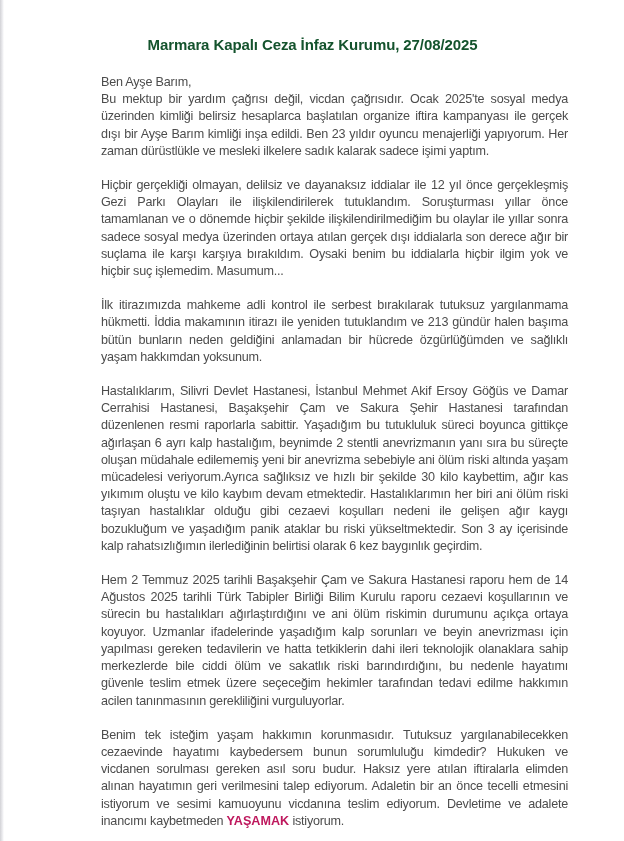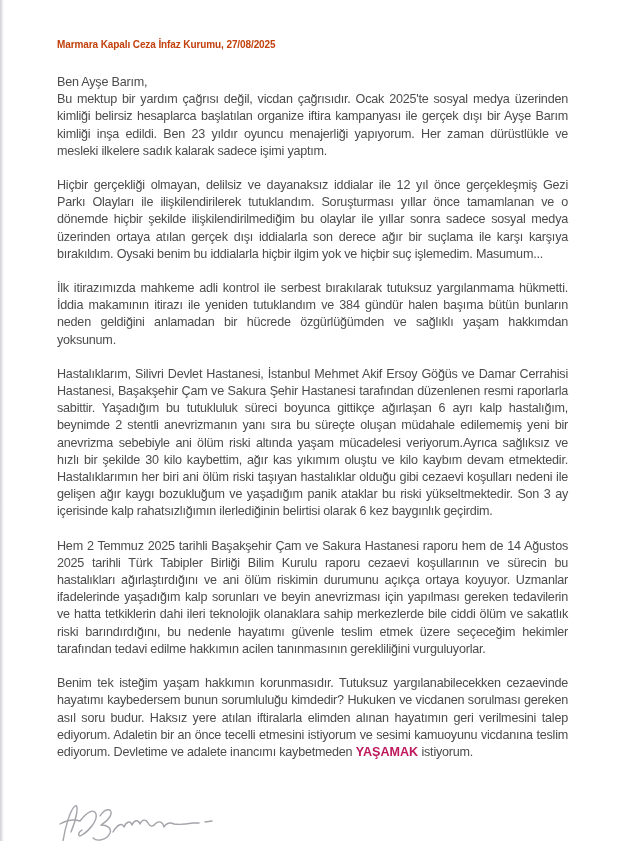--- a/index.html
+++ b/index.html
@@ -19,33 +19,34 @@
   }
   .edge {
     position: absolute;
     left: 0;
     top: 0;
     width: 4px;
     height: 100%;
     background: linear-gradient(to right, #d2d2d6, #ececef 60%, #ffffff);
   }
   .header {
-    text-align: left;
-    font-size: 10px;
+    text-align: center;
+    font-size: 15px;
     font-weight: bold;
-    color: #c2410c;
+    color: #14532d;
     letter-spacing: -0.1px;
     line-height: 17px;
     margin-bottom: 21px;
   }
   .body-text {
     color: #4c4c4c;
     font-size: 12.6px;
     letter-spacing: -0.22px;
     line-height: 17.2px;
+    margin-left: 44px;
   }
   .para {
     margin: 0 0 17px 0;
     text-align: justify;
   }
   .block {
     display: block;
   }
   .para strong {
     color: #be185d;
@@ -68,21 +69,21 @@
   <div class="header">
     <span>Marmara Kapalı Ceza İnfaz Kurumu, 27/08/2025</span>
   </div>
 
   <div class="body-text">
     <p class="para">
       <span class="block">Ben Ayşe Barım,</span>
       <span>Bu mektup bir yardım çağrısı değil, vicdan çağrısıdır. Ocak 2025'te sosyal medya üzerinden kimliği belirsiz hesaplarca başlatılan organize iftira kampanyası ile gerçek dışı bir Ayşe Barım kimliği inşa edildi. Ben 23 yıldır oyuncu menajerliği yapıyorum. Her zaman dürüstlükle ve mesleki ilkelere sadık kalarak sadece işimi yaptım.</span>
     </p>
     <p class="para">Hiçbir gerçekliği olmayan, delilsiz ve dayanaksız iddialar ile 12 yıl önce gerçekleşmiş Gezi Parkı Olayları ile ilişkilendirilerek tutuklandım. Soruşturması yıllar önce tamamlanan ve o dönemde hiçbir şekilde ilişkilendirilmediğim bu olaylar ile yıllar sonra sadece sosyal medya üzerinden ortaya atılan gerçek dışı iddialarla son derece ağır bir suçlama ile karşı karşıya bırakıldım. Oysaki benim bu iddialarla hiçbir ilgim yok ve hiçbir suç işlemedim. Masumum...</p>
-    <p class="para">İlk itirazımızda mahkeme adli kontrol ile serbest bırakılarak tutuksuz yargılanmama hükmetti. İddia makamının itirazı ile yeniden tutuklandım ve 384 gündür halen başıma bütün bunların neden geldiğini anlamadan bir hücrede özgürlüğümden ve sağlıklı yaşam hakkımdan yoksunum.</p>
+    <p class="para">İlk itirazımızda mahkeme adli kontrol ile serbest bırakılarak tutuksuz yargılanmama hükmetti. İddia makamının itirazı ile yeniden tutuklandım ve 213 gündür halen başıma bütün bunların neden geldiğini anlamadan bir hücrede özgürlüğümden ve sağlıklı yaşam hakkımdan yoksunum.</p>
     <p class="para">Hastalıklarım, Silivri Devlet Hastanesi, İstanbul Mehmet Akif Ersoy Göğüs ve Damar Cerrahisi Hastanesi, Başakşehir Çam ve Sakura Şehir Hastanesi tarafından düzenlenen resmi raporlarla sabittir. Yaşadığım bu tutukluluk süreci boyunca gittikçe ağırlaşan 6 ayrı kalp hastalığım, beynimde 2 stentli anevrizmanın yanı sıra bu süreçte oluşan müdahale edilememiş yeni bir anevrizma sebebiyle ani ölüm riski altında yaşam mücadelesi veriyorum.Ayrıca sağlıksız ve hızlı bir şekilde 30 kilo kaybettim, ağır kas yıkımım oluştu ve kilo kaybım devam etmektedir. Hastalıklarımın her biri ani ölüm riski taşıyan hastalıklar olduğu gibi cezaevi koşulları nedeni ile gelişen ağır kaygı bozukluğum ve yaşadığım panik ataklar bu riski yükseltmektedir. Son 3 ay içerisinde kalp rahatsızlığımın ilerlediğinin belirtisi olarak 6 kez baygınlık geçirdim.</p>
     <p class="para">Hem 2 Temmuz 2025 tarihli Başakşehir Çam ve Sakura Hastanesi raporu hem de 14 Ağustos 2025 tarihli Türk Tabipler Birliği Bilim Kurulu raporu cezaevi koşullarının ve sürecin bu hastalıkları ağırlaştırdığını ve ani ölüm riskimin durumunu açıkça ortaya koyuyor. Uzmanlar ifadelerinde yaşadığım kalp sorunları ve beyin anevrizması için yapılması gereken tedavilerin ve hatta tetkiklerin dahi ileri teknolojik olanaklara sahip merkezlerde bile ciddi ölüm ve sakatlık riski barındırdığını, bu nedenle hayatımı güvenle teslim etmek üzere seçeceğim hekimler tarafından tedavi edilme hakkımın acilen tanınmasının gerekliliğini vurguluyorlar.</p>
     <p class="para"><span>Benim tek isteğim yaşam hakkımın korunmasıdır. Tutuksuz yargılanabilecekken cezaevinde hayatımı kaybedersem bunun sorumluluğu kimdedir? Hukuken ve vicdanen sorulması gereken asıl soru budur. Haksız yere atılan iftiralarla elimden alınan hayatımın geri verilmesini talep ediyorum. Adaletin bir an önce tecelli etmesini istiyorum ve sesimi kamuoyunu vicdanına teslim ediyorum. Devletime ve adalete inancımı kaybetmeden </span><strong>YAŞAMAK</strong><span> istiyorum.</span></p>
   </div>
 
   <div class="sig-block">
     <svg class="sig" width="170" height="46" viewBox="0 0 170 46" aria-hidden="true">
       <g stroke="#a4a4ab" stroke-width="1.4" fill="none" stroke-linecap="round" stroke-linejoin="round">
         <path d="M10,40 C12,27 17,9 22,5 C26,2 24,17 18,31"></path>
         <path d="M7,23 C14,19 21,18 27,20 C34,11 41,7 43,13 C45,19 36,30 29,34 C25,37 24,32 29,29"></path>

